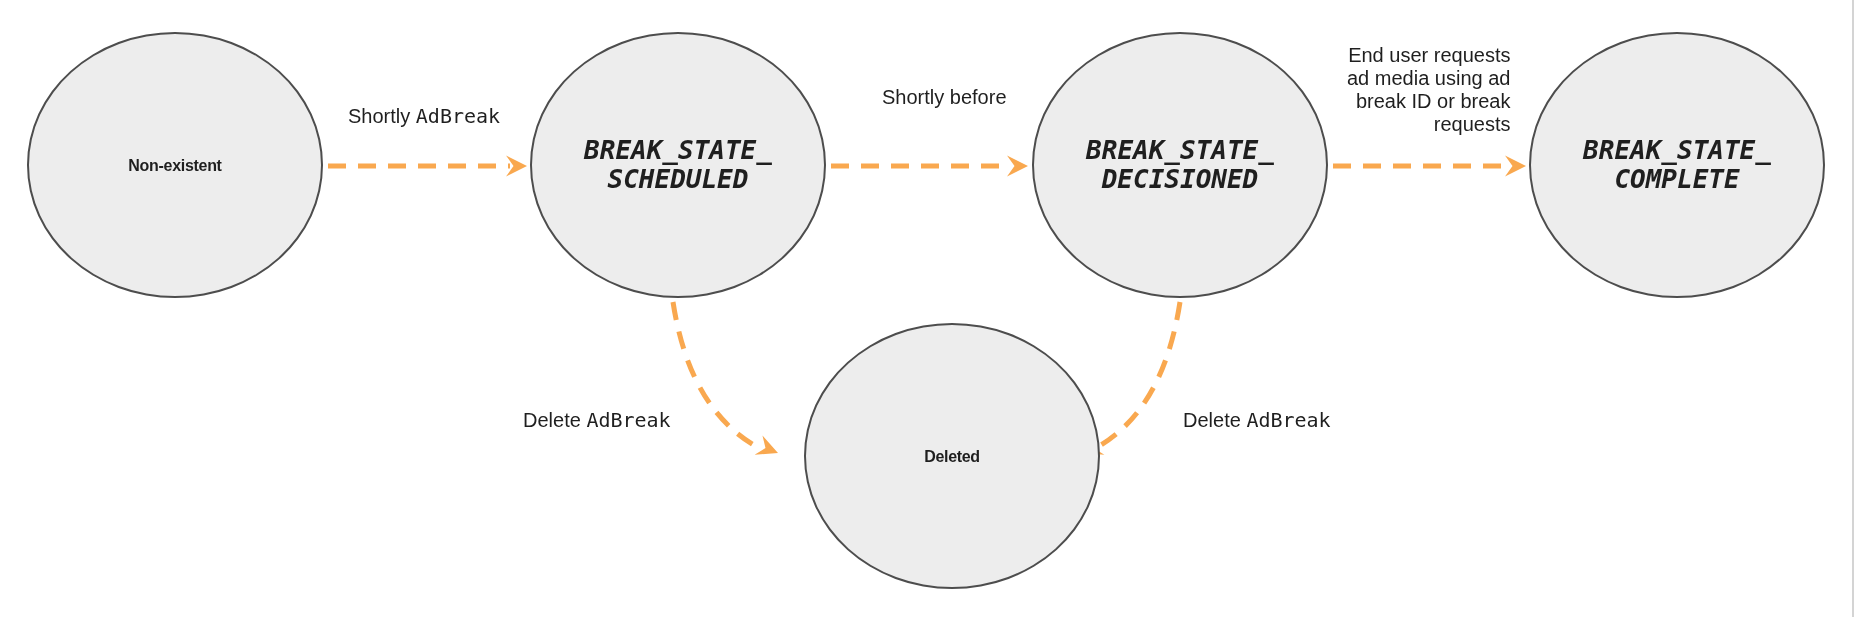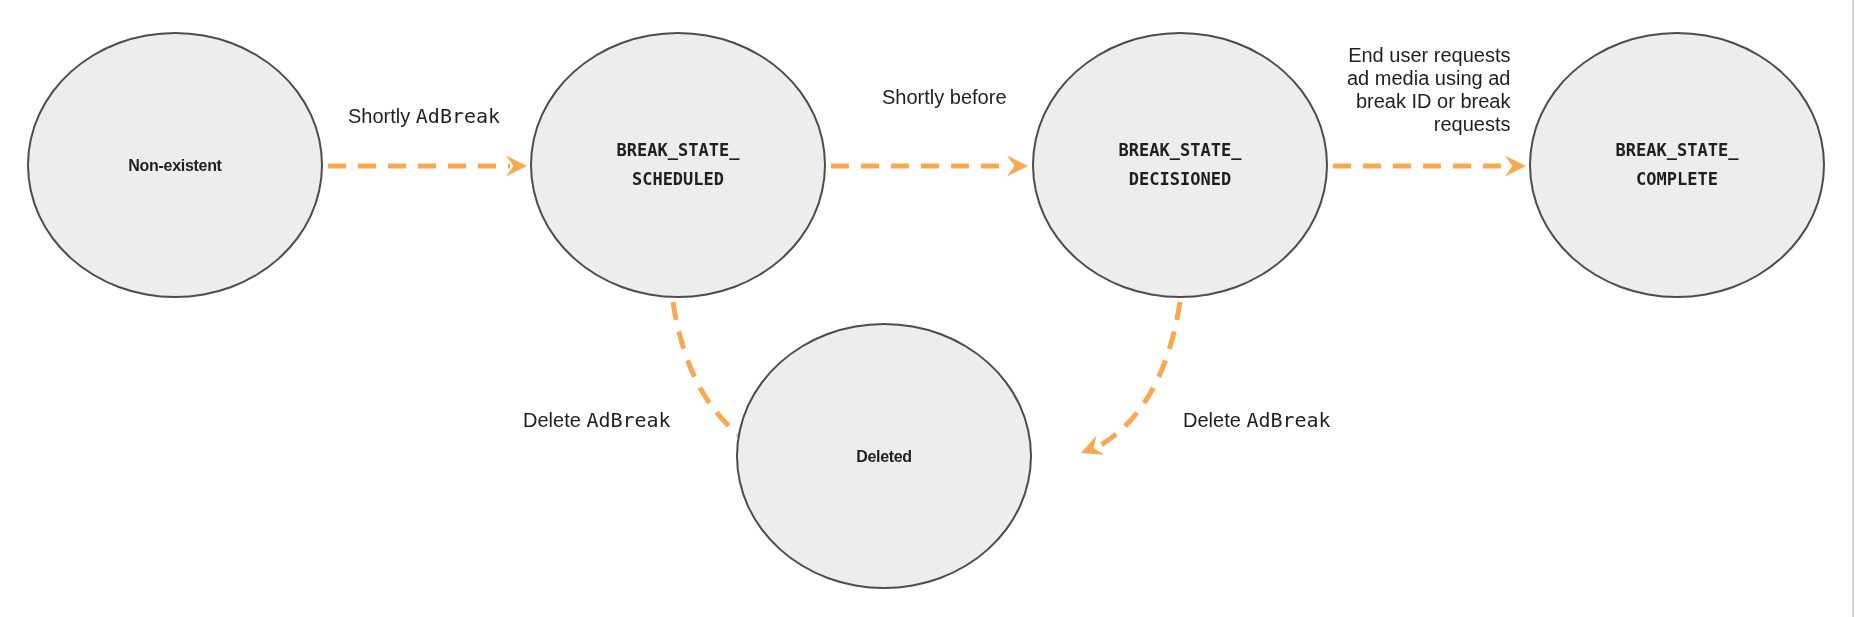--- a/index.html
+++ b/index.html
@@ -14,22 +14,22 @@
   .diagram{position:relative;width:1858px;height:617px;background:#ffffff;
            font-family:"Liberation Sans",sans-serif;color:var(--text);}
   .edges-svg{position:absolute;left:0;top:0;width:1858px;height:617px;}
   .edge-path{fill:none;stroke:var(--arrow);stroke-width:5;stroke-dasharray:18 12;}
   .edge-head{fill:var(--arrow);}
   .node{position:absolute;width:296px;height:266px;border:2px solid var(--node_border);
         border-radius:50%;background:var(--node_fill);
         display:flex;align-items:center;justify-content:center;text-align:center;}
   .node-label-plain{font-family:"Liberation Sans",sans-serif;font-weight:bold;font-size:16px;
         letter-spacing:-0.3px;white-space:pre-line;line-height:29px;}
-  .node-label-code{font-family:"DejaVu Sans Mono",monospace;font-weight:bold;font-size:17px;
-        white-space:pre-line;line-height:29px;}
+  .node-label-code{font-family:"DejaVu Sans Mono",monospace;font-weight:bold;font-size:26px;
+        white-space:pre-line;line-height:29px;font-style:italic;}
   .edge-label{position:absolute;font-size:20px;line-height:25px;white-space:nowrap;color:var(--text);}
   .code{font-family:"DejaVu Sans Mono",monospace;font-size:20px;}
   .multiline div{line-height:23px;text-align:right;}
   .right-guide{position:absolute;top:0;left:1852px;width:2px;height:617px;background:var(--edge_guide);}
 </style>
 </head>
 <body>
 
 <div class="diagram">
 
@@ -73,21 +73,21 @@
   <div class="node" style="left:1032px;top:32px;">
     <span class="node-label-code">BREAK_STATE_
 DECISIONED</span>
   </div>
 
   <div class="node" style="left:1529px;top:32px;">
     <span class="node-label-code">BREAK_STATE_
 COMPLETE</span>
   </div>
 
-  <div class="node" style="left:736px;top:323px;">
+  <div class="node" style="left:804px;top:323px;">
     <span class="node-label-plain">Deleted</span>
   </div>
 
   <div class="edge-label" style="left:348px;top:104px;">
     <span>Shortly </span><span class="code">AdBreak</span>
   </div>
 
   <div class="edge-label" style="left:838px;top:85px;margin-left:44px;">
     <div>Shortly before</div>
   </div>

